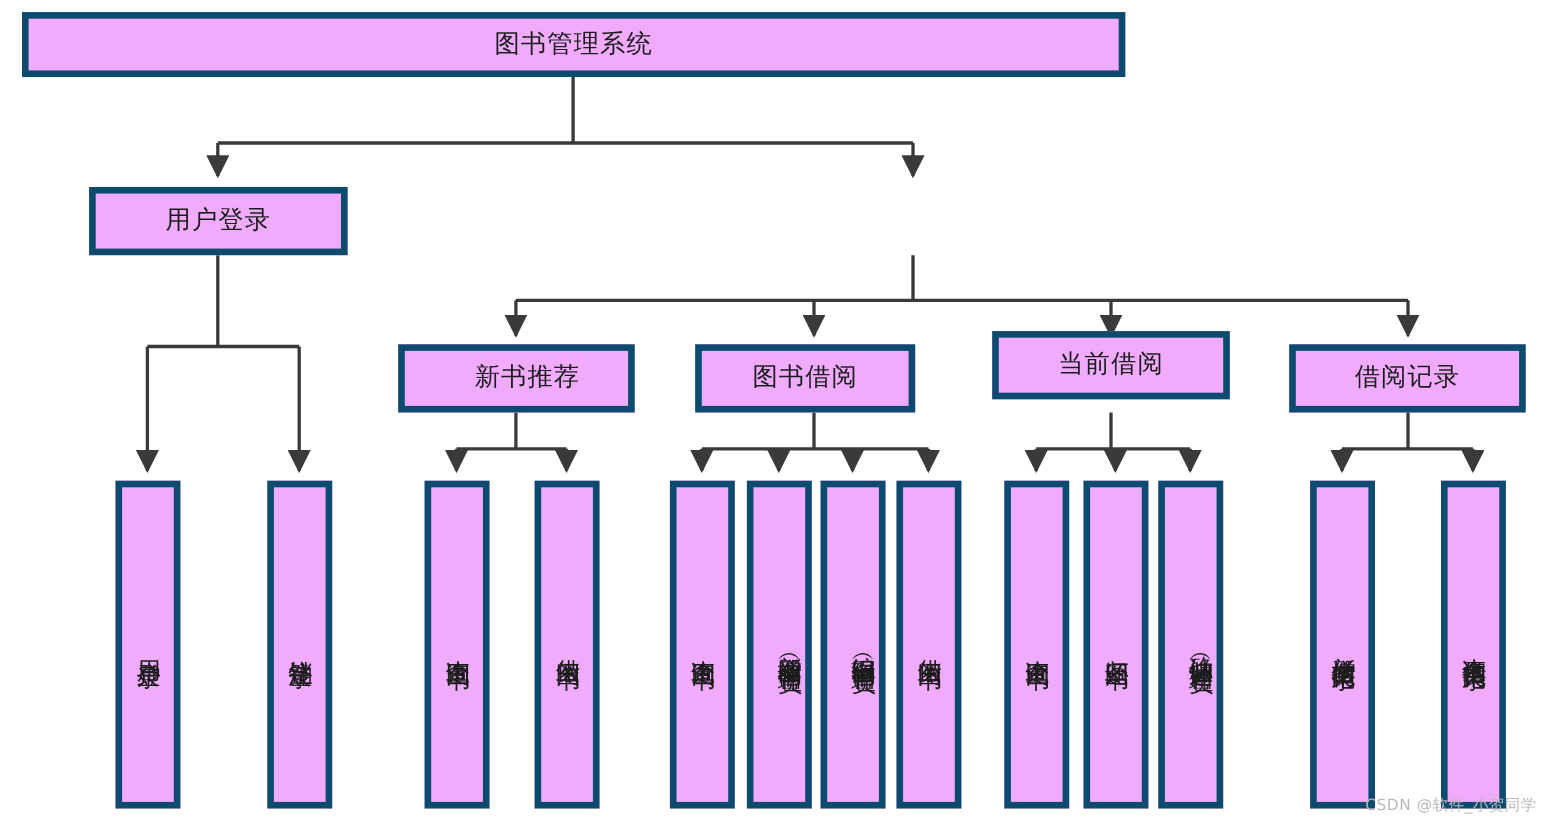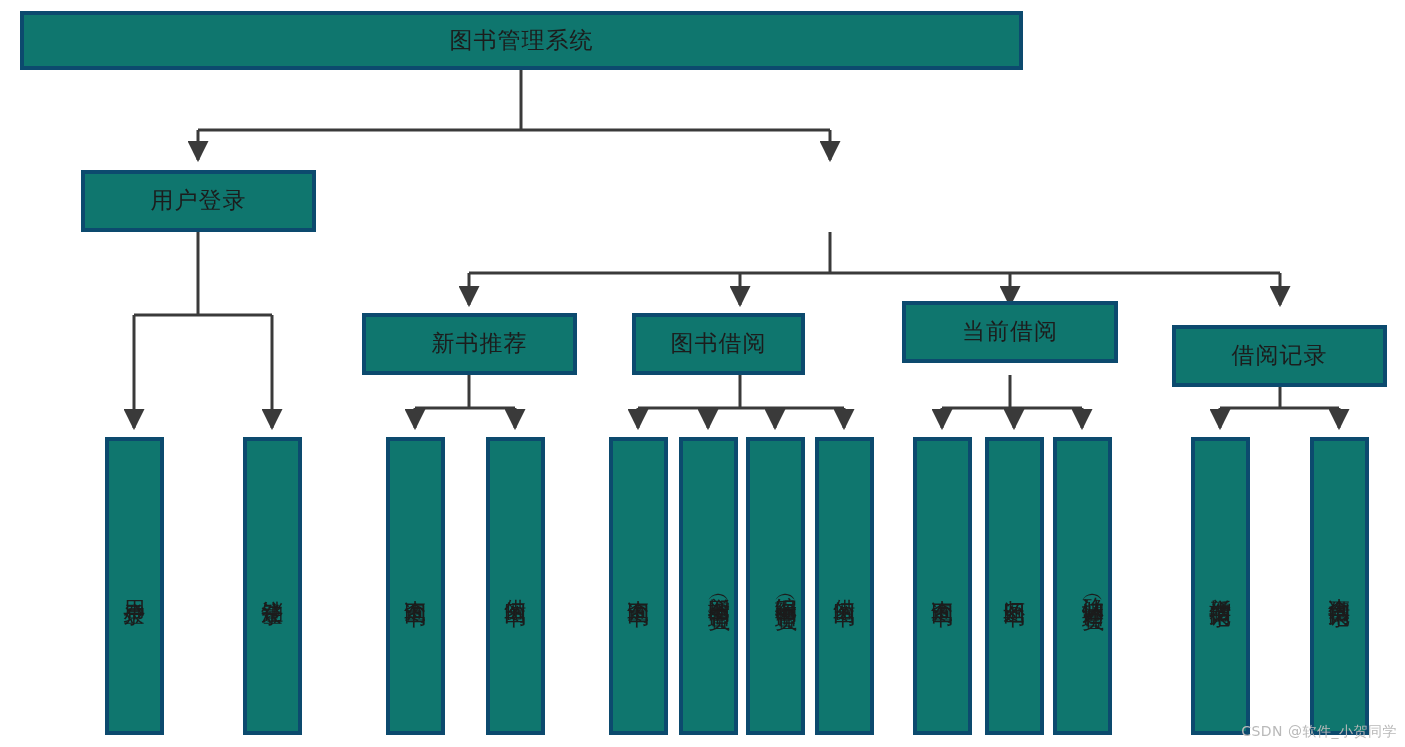--- a/index.html
+++ b/index.html
@@ -23,22 +23,22 @@
     position: absolute;
     left: 0;
     top: 0;
     width: 1405px;
     height: 747px;
     pointer-events: none;
   }
   .node {
     position: absolute;
     box-sizing: border-box;
-    background: #0f766e;
-    border: 4px solid #0c4a6e;
+    background: #f0abfc;
+    border: 6px solid #0c4a6e;
     display: flex;
     align-items: center;
     justify-content: center;
     color: #1c1c1c;
   }
   .node.horizontal {
     font-size: 23px;
     line-height: 1.2;
     letter-spacing: 1px;
   }
@@ -129,27 +129,27 @@
     <span class="node-label">图书管理系统</span>
   </div>
 
   <div class="node horizontal" style="left:81px; top:170px; width:235px; height:62px;">
     <span class="node-label">用户登录</span>
   </div>
 
   <div class="node horizontal" style="left:362px; top:313px; width:215px; height:62px;padding-left:20px;">
     <span class="node-label">新书推荐</span>
   </div>
-  <div class="node horizontal" style="left:632px; top:313px; width:173px; height:62px;">
+  <div class="node horizontal" style="left:632px; top:313px; width:200px; height:62px;">
     <span class="node-label">图书借阅</span>
   </div>
   <div class="node horizontal" style="left:902px; top:301px; width:216px; height:62px;">
     <span class="node-label">当前借阅</span>
   </div>
-  <div class="node horizontal" style="left:1172px; top:313px; width:215px; height:62px;margin-top:12px;">
+  <div class="node horizontal" style="left:1172px; top:313px; width:215px; height:62px;">
     <span class="node-label">借阅记录</span>
   </div>
 
   <div class="node vertical centered" style="left:105px; top:437px; width:59px; height:298px;">
     <span class="node-label">用户登录</span>
   </div>
   <div class="node vertical centered" style="left:243px; top:437px; width:59px; height:298px;">
     <span class="node-label">注销登录</span>
   </div>
 

